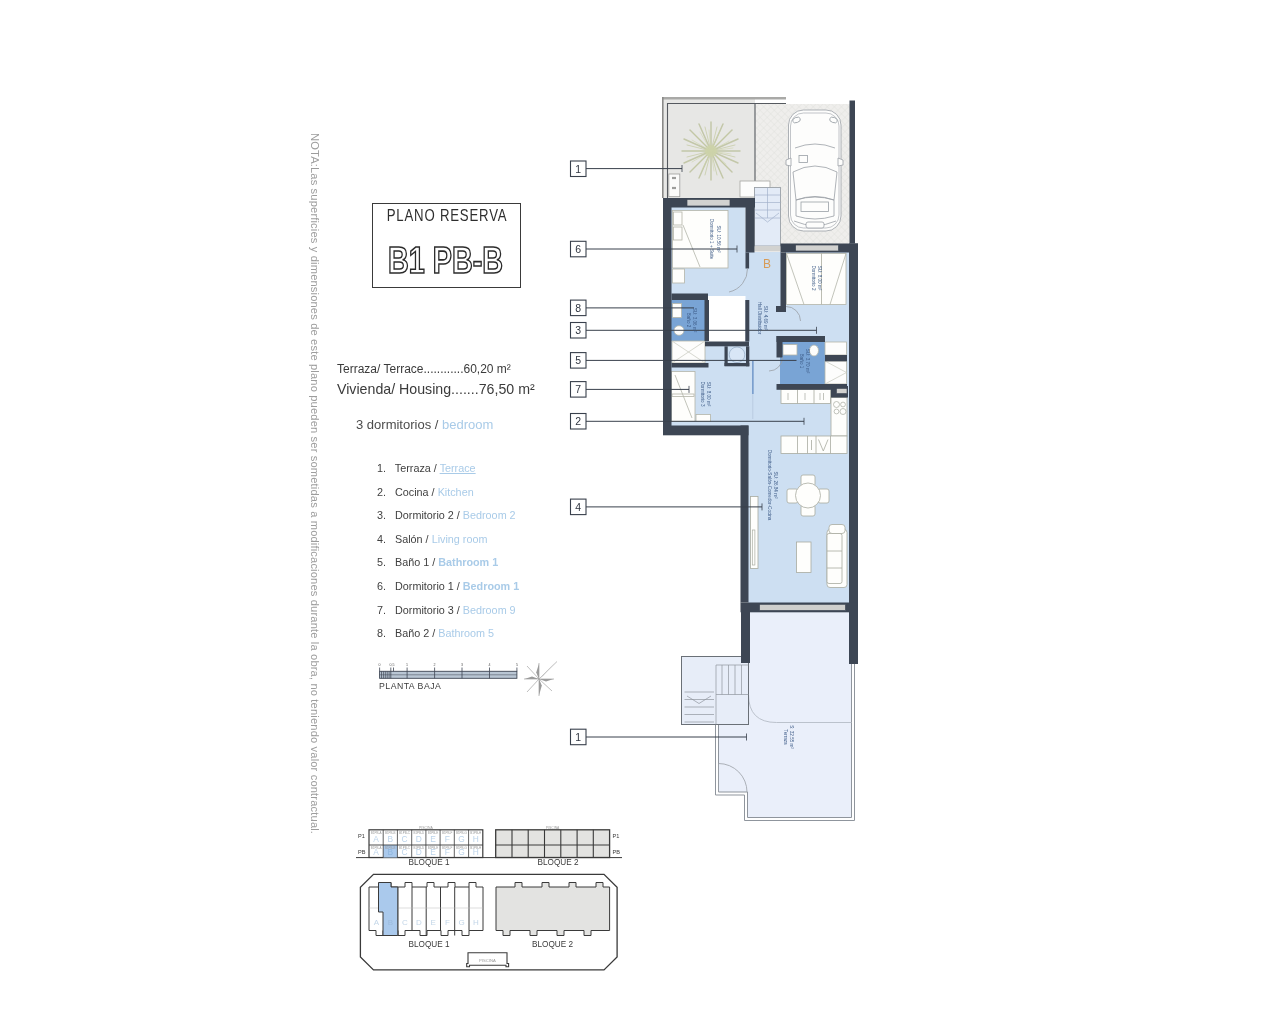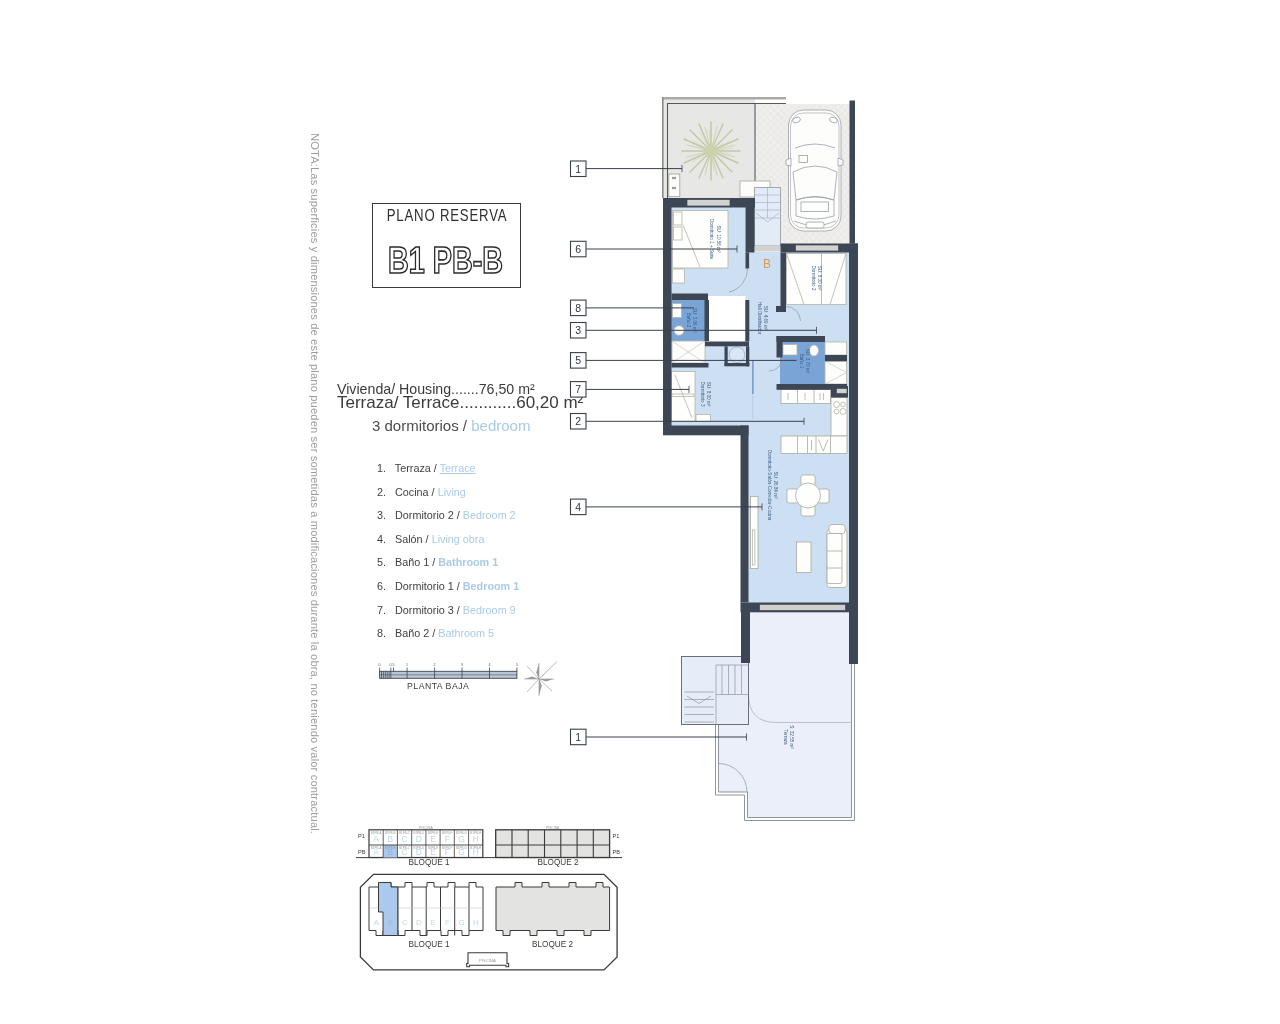--- a/index.html
+++ b/index.html
@@ -18,28 +18,28 @@
 <div class="abs" style="left:372px;top:203px;width:147px;height:83px;border:1.4px solid #3a3a3a;"></div>
 
 <div class="abs" style="left:372px;top:206px;width:147px;text-align:center;font-size:16.5px;
      letter-spacing:1px;color:#2e2e2e;transform:scaleX(0.8);white-space:nowrap;">PLANO RESERVA</div>
 
 <div class="abs" style="left:372px;top:240px;width:147px;text-align:center;font-size:36px;font-weight:bold;
      letter-spacing:0px;color:#ffffff;-webkit-text-stroke:1.6px #2b2b2b;white-space:nowrap;transform:scaleX(0.8);">B1 PB-B</div>
 
 <div class="abs" style="left:337px;top:381px;font-size:14.2px;color:#3b3b3b;">Vivienda/ Housing.......76,50 m²</div>
 
-<div class="abs" style="left:337px;top:393px;font-size:17px;color:#3b3b3b;">Terraza/ Terrace............60,20 m²</div>
-
-<div class="abs" style="left:372px;top:417px;font-size:15px;color:#4c4c4c;">3 dormitorios / <span style="color:#a9cbe8;">bedroom</span></div>
+<div class="abs" style="left:337px;top:362px;font-size:12px;color:#3b3b3b;">Terraza/ Terrace............60,20 m²</div>
+
+<div class="abs" style="left:356px;top:417px;font-size:13px;color:#4c4c4c;">3 dormitorios / <span style="color:#a9cbe8;">bedroom</span></div>
 
 <div class="abs" style="left:377px;top:457px;font-size:10.8px;color:#3f3f3f;line-height:23.6px;white-space:pre;">1.   Terraza / <span style="color:#a9cbe8;text-decoration:underline;">Terrace</span>
-2.   Cocina / <span style="color:#a9cbe8;">Living</span>
+2.   Cocina / <span style="color:#a9cbe8;">Kitchen</span>
 3.   Dormitorio 2 / <span style="color:#a9cbe8;">Bedroom 2</span>
-4.   Salón / <span style="color:#a9cbe8;">Living obra</span>
+4.   Salón / <span style="color:#a9cbe8;">Living room</span>
 5.   Baño 1 / <span style="color:#a9cbe8;font-weight:bold;">Bathroom 1</span>
 6.   Dormitorio 1 / <span style="color:#a9cbe8;font-weight:bold;">Bedroom 1</span>
 7.   Dormitorio 3 / <span style="color:#a9cbe8;">Bedroom 9</span>
 8.   Baño 2 / <span style="color:#a9cbe8;">Bathroom 5</span></div>
 
 <svg class="abs" style="left:374px;top:655px;" width="192" height="46" viewBox="374 655 192 46">
 
   <rect x="379.6" y="671.3" width="137.3" height="7" fill="#b9c6d4" stroke="#3d4553" stroke-width="0.9"></rect>
   <line x1="379.6" y1="674.8" x2="516.9" y2="674.8" stroke="#3d4553" stroke-width="0.5"></line>
   <g stroke="#3d4553" stroke-width="0.7">
@@ -86,21 +86,21 @@
   </g>
   <g fill="#9b9b9b">
     <polygon points="539,679 536.2,672.5 539,663.5 539,679"></polygon>
     <polygon points="539,679 541.8,685.5 539,695.5 539,679"></polygon>
     <polygon points="539,679 532,676.5 524.5,679 539,679"></polygon>
     <polygon points="539,679 546,681.5 553.5,679 539,679"></polygon>
     <polygon points="539,679 555,662.5 543,676 539,679" fill="#c2c2c2"></polygon>
   </g>
 </svg>
 
-<div class="abs" style="left:379px;top:680.5px;font-size:8.7px;letter-spacing:0.5px;color:#3b3b3b;margin-left:28px;">PLANTA BAJA</div>
+<div class="abs" style="left:379px;top:680.5px;font-size:8.7px;letter-spacing:0.5px;color:#3b3b3b;">PLANTA BAJA</div>
 
 <svg class="abs" style="left:556px;top:84px;" width="364" height="760" viewBox="556 84 364 760">
 <defs>
   <pattern id="hx" patternUnits="userSpaceOnUse" width="5" height="5" patternTransform="rotate(45 0 0)">
     <rect width="5" height="5" fill="#efeeec"></rect>
     <line x1="0" y1="0" x2="5" y2="0" stroke="#e1e0dc" stroke-width="0.9"></line>
     <line x1="0" y1="0" x2="0" y2="5" stroke="#e1e0dc" stroke-width="0.9"></line>
   </pattern>
 </defs>
 

